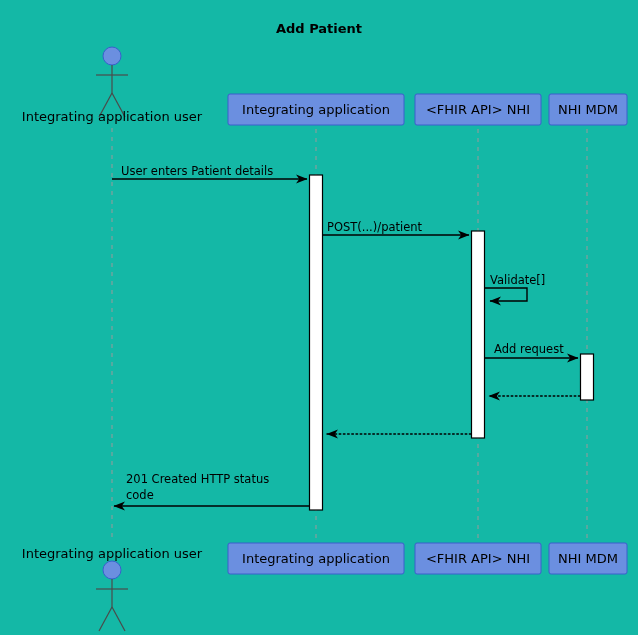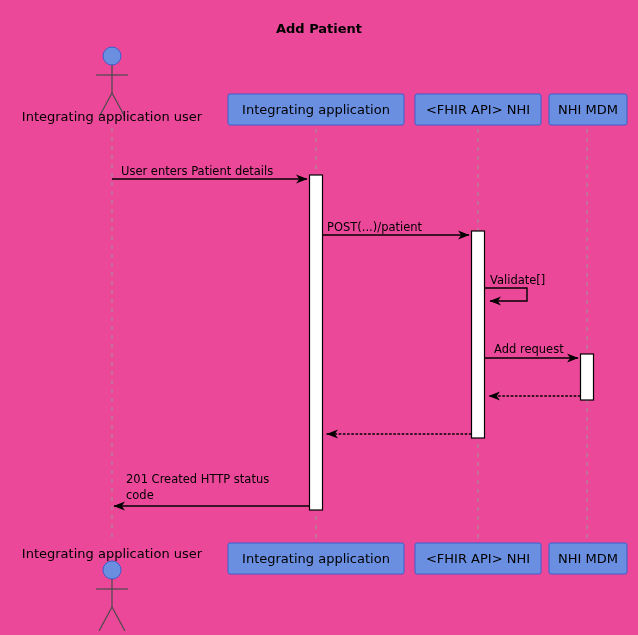--- a/index.html
+++ b/index.html
@@ -7,21 +7,21 @@
     padding: 0;
     background: #ffffff;
   }
   body {
     font-family: "DejaVu Sans", sans-serif;
   }
   #canvas {
     position: relative;
     width: 638px;
     height: 635px;
-    background: #ec4899;
+    background: #14b8a6;
     overflow: hidden;
   }
   #diagram-svg {
     position: absolute;
     left: 0;
     top: 0;
   }
   .diagram-title {
     font-family: "DejaVu Sans", sans-serif;
     font-size: 13px;

